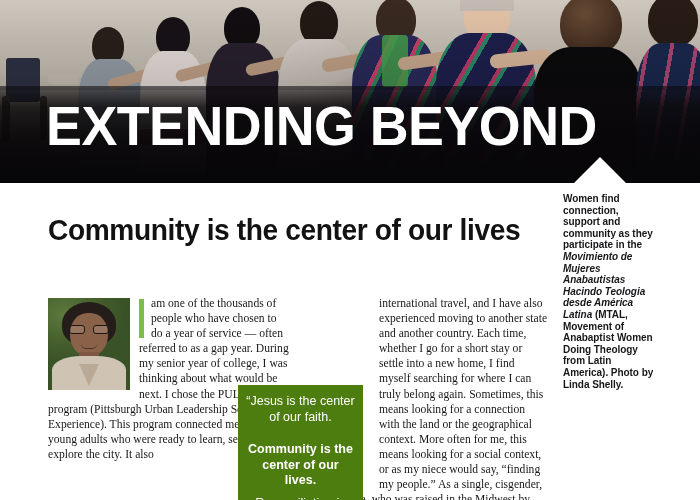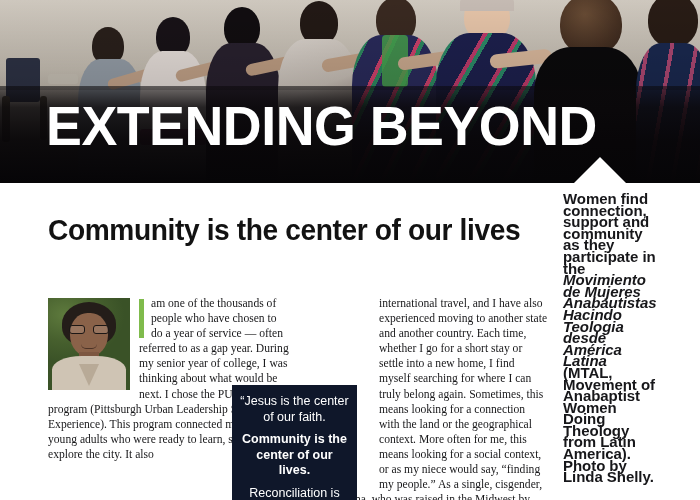--- a/index.html
+++ b/index.html
@@ -132,34 +132,34 @@
     background:#b8aa97; clip-path:polygon(50% 100%, 0 0, 100% 0);
   }
 
   #dropcap {
     float:left; width:5px; height:39px; margin:3px 7px 0 0;
     background:#7fbb4c;
   }
 
   
   #pullquote {
-    position:absolute; left:232px; top:385px; width:125px; height:115px;
-    background:#0f172a; color:#ffffff;
+    position:absolute; left:238px; top:385px; width:125px; height:115px;
+    background:#4d7c0f; color:#ffffff;
     padding:9px 8px 0 8px; text-align:center;
     font-family:"Liberation Sans", sans-serif;
   }
   #pullquote .pq-l1 { font-size:12.5px; line-height:15.5px; font-weight:400; }
-  #pullquote .pq-l2 { font-size:12.5px; line-height:15.5px; font-weight:700; margin-top:7px; }
+  #pullquote .pq-l2 { font-size:12.5px; line-height:15.5px; font-weight:700; margin-top:17px; }
   #pullquote .pq-l3 { font-size:12.5px; line-height:15.5px; font-weight:400; margin-top:7px; }
 
   
   #caption {
     position:absolute; left:563px; top:193px; width:95px;
     font-family:"Liberation Sans", sans-serif;
-    font-size:15px; line-height:11.6px; font-weight:700;
+    font-size:10px; line-height:11.6px; font-weight:700;
     color:#17171a; letter-spacing:-0.05px;
   }
   #caption em { font-style:italic; }
 
   #goldbox {
     position:absolute; left:563px; top:366px; width:95px; height:134px;
     background:#efb123; color:#1c1a16;
     padding:10px 7px 0 7px; text-align:center;
     font-family:"Liberation Sans", sans-serif;
     font-size:9.6px; line-height:12.6px; font-weight:700;

